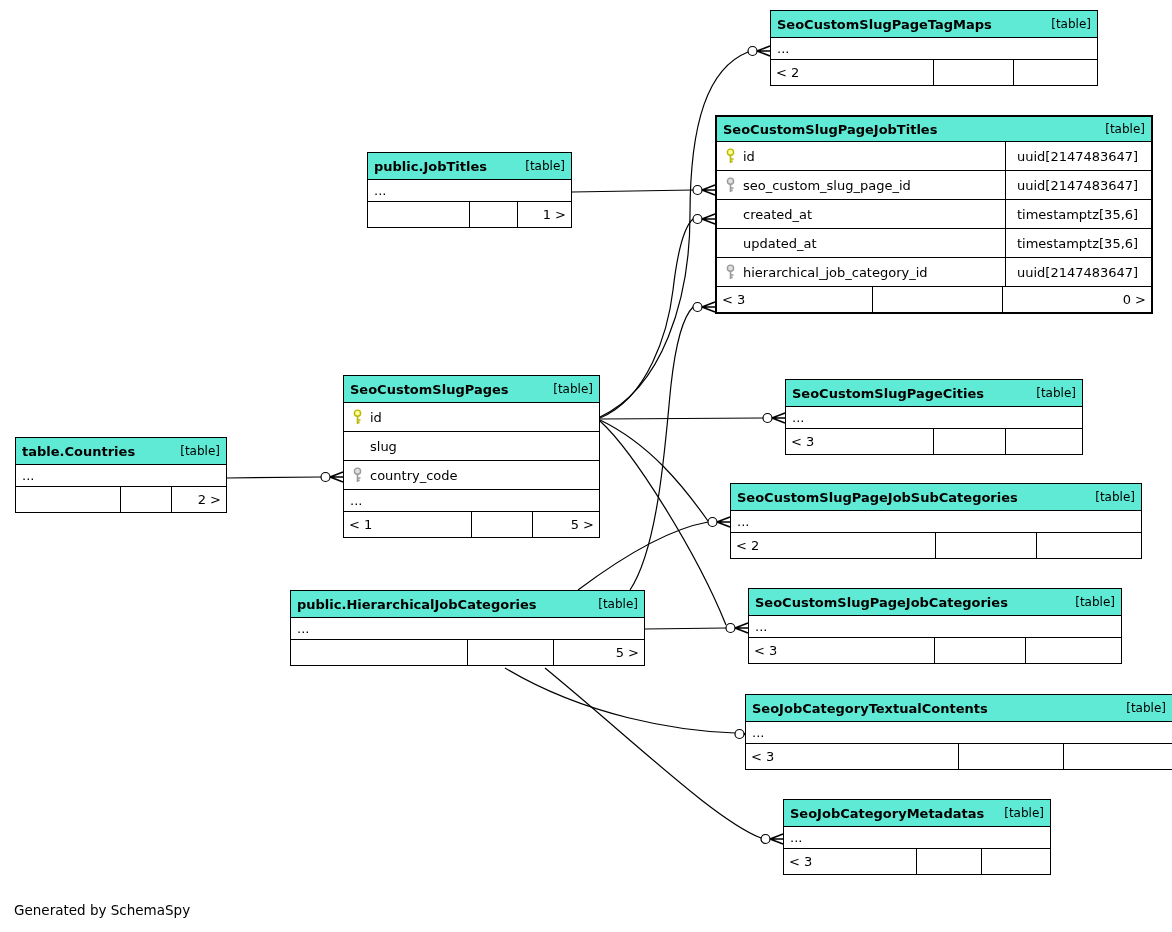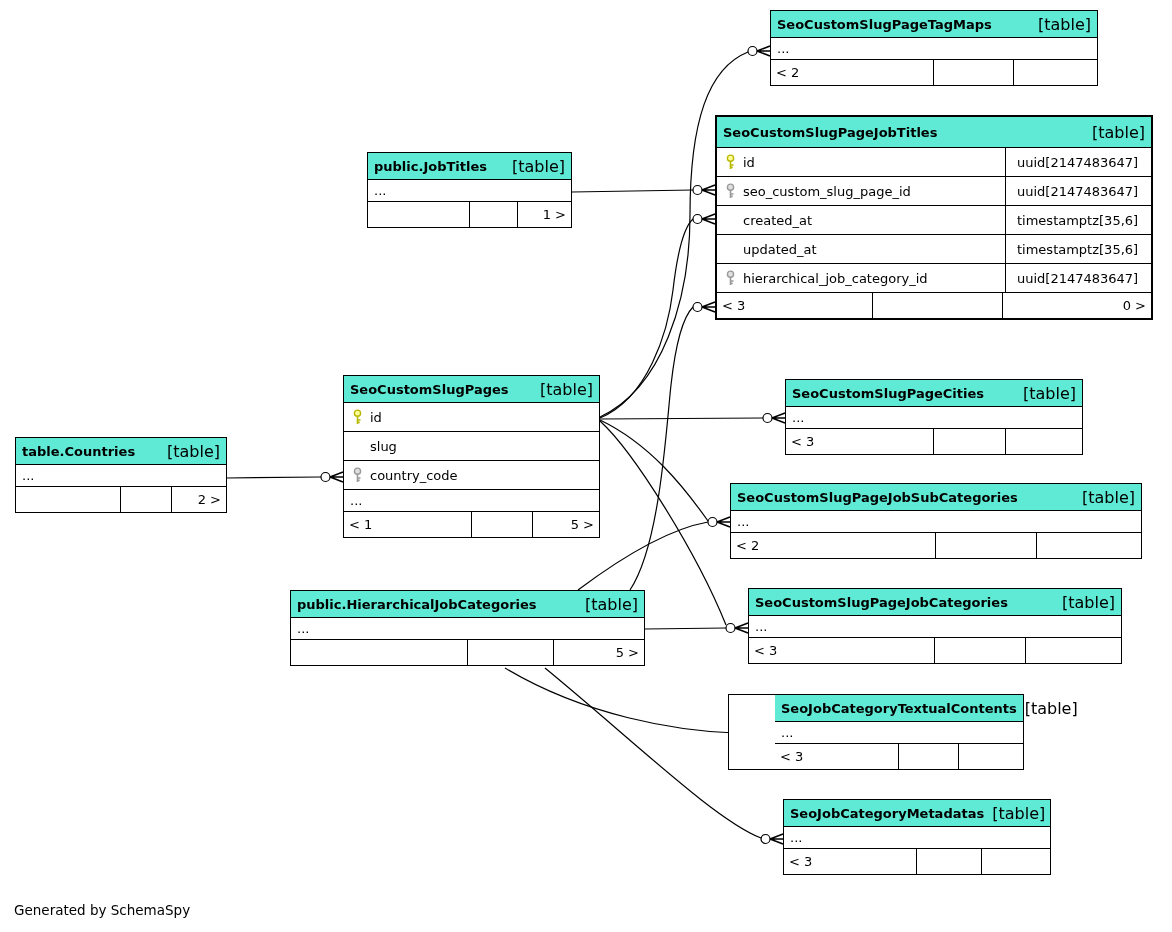--- a/index.html
+++ b/index.html
@@ -2,23 +2,23 @@
 <html><head>
 <meta charset="utf-8">
 <style>
   html,body{margin:0;padding:0;background:#fff;}
   body{font-family:"DejaVu Sans","Liberation Sans",sans-serif;color:#000;}
   #canvas{position:relative;width:1172px;height:932px;background:#fff;overflow:hidden;}
   #edges{position:absolute;left:0;top:0;z-index:0;}
   .table-box{position:absolute;z-index:1;background:#fff;border:1px solid #000;box-sizing:border-box;font-size:13px;cursor:pointer;}
   .table-box.emph{border:2px solid #000;}
   .tbl-header{display:flex;justify-content:space-between;align-items:center;background:#5eead4;border-bottom:1px solid #000;height:27px;padding:0 6px;box-sizing:border-box;}
-  .emph .tbl-header{height:31px;}
+  .emph .tbl-header{height:25px;}
   .tbl-name{font-weight:bold;font-size:13px;white-space:nowrap;}
-  .tbl-tag{font-size:16px;margin-left:8px;white-space:nowrap;}
+  .tbl-tag{font-size:12px;margin-left:8px;white-space:nowrap;}
   .tbl-row{display:flex;align-items:center;height:29px;border-bottom:1px solid #000;background:#fff;box-sizing:border-box;}
   .emph .tbl-row{height:29px;}
   .key-slot{flex:0 0 26px;display:flex;justify-content:center;align-items:center;}
   .col-name{flex:1;white-space:nowrap;}
   .col-type{flex:0 0 146px;border-left:1px solid #000;align-self:stretch;display:flex;align-items:center;padding-left:11px;white-space:nowrap;box-sizing:border-box;}
   .dots-row{height:22px;border-bottom:1px solid #000;padding-left:6px;display:flex;align-items:center;box-sizing:border-box;}
   .tbl-footer{display:flex;height:25px;align-items:stretch;box-sizing:border-box;}
   .f-left{flex:2;display:flex;align-items:center;padding-left:5px;white-space:nowrap;}
   .f-mid{flex:1;border-left:1px solid #000;}
   .f-right{flex:1;border-left:1px solid #000;display:flex;align-items:center;justify-content:flex-end;padding-right:5px;white-space:nowrap;}
@@ -248,21 +248,21 @@
         <span class="tbl-name">SeoCustomSlugPageJobCategories</span>
         <span class="tbl-tag">[table]</span>
       </div>
       <div class="dots-row">...</div>
       <div class="tbl-footer">
         <span class="f-left">&lt; 3</span>
         <span class="f-mid"></span>
         <span class="f-right"></span>
       </div>
     </div>
-    <div class="table-box" style="left: 728px; top: 694px; width: 296px; padding-left: 46px;">
+    <div class="table-box" style="left: 745px; top: 694px; width: 428px;">
       <div class="tbl-header">
         <span class="tbl-name">SeoJobCategoryTextualContents</span>
         <span class="tbl-tag">[table]</span>
       </div>
       <div class="dots-row">...</div>
       <div class="tbl-footer">
         <span class="f-left">&lt; 3</span>
         <span class="f-mid"></span>
         <span class="f-right"></span>
       </div>

